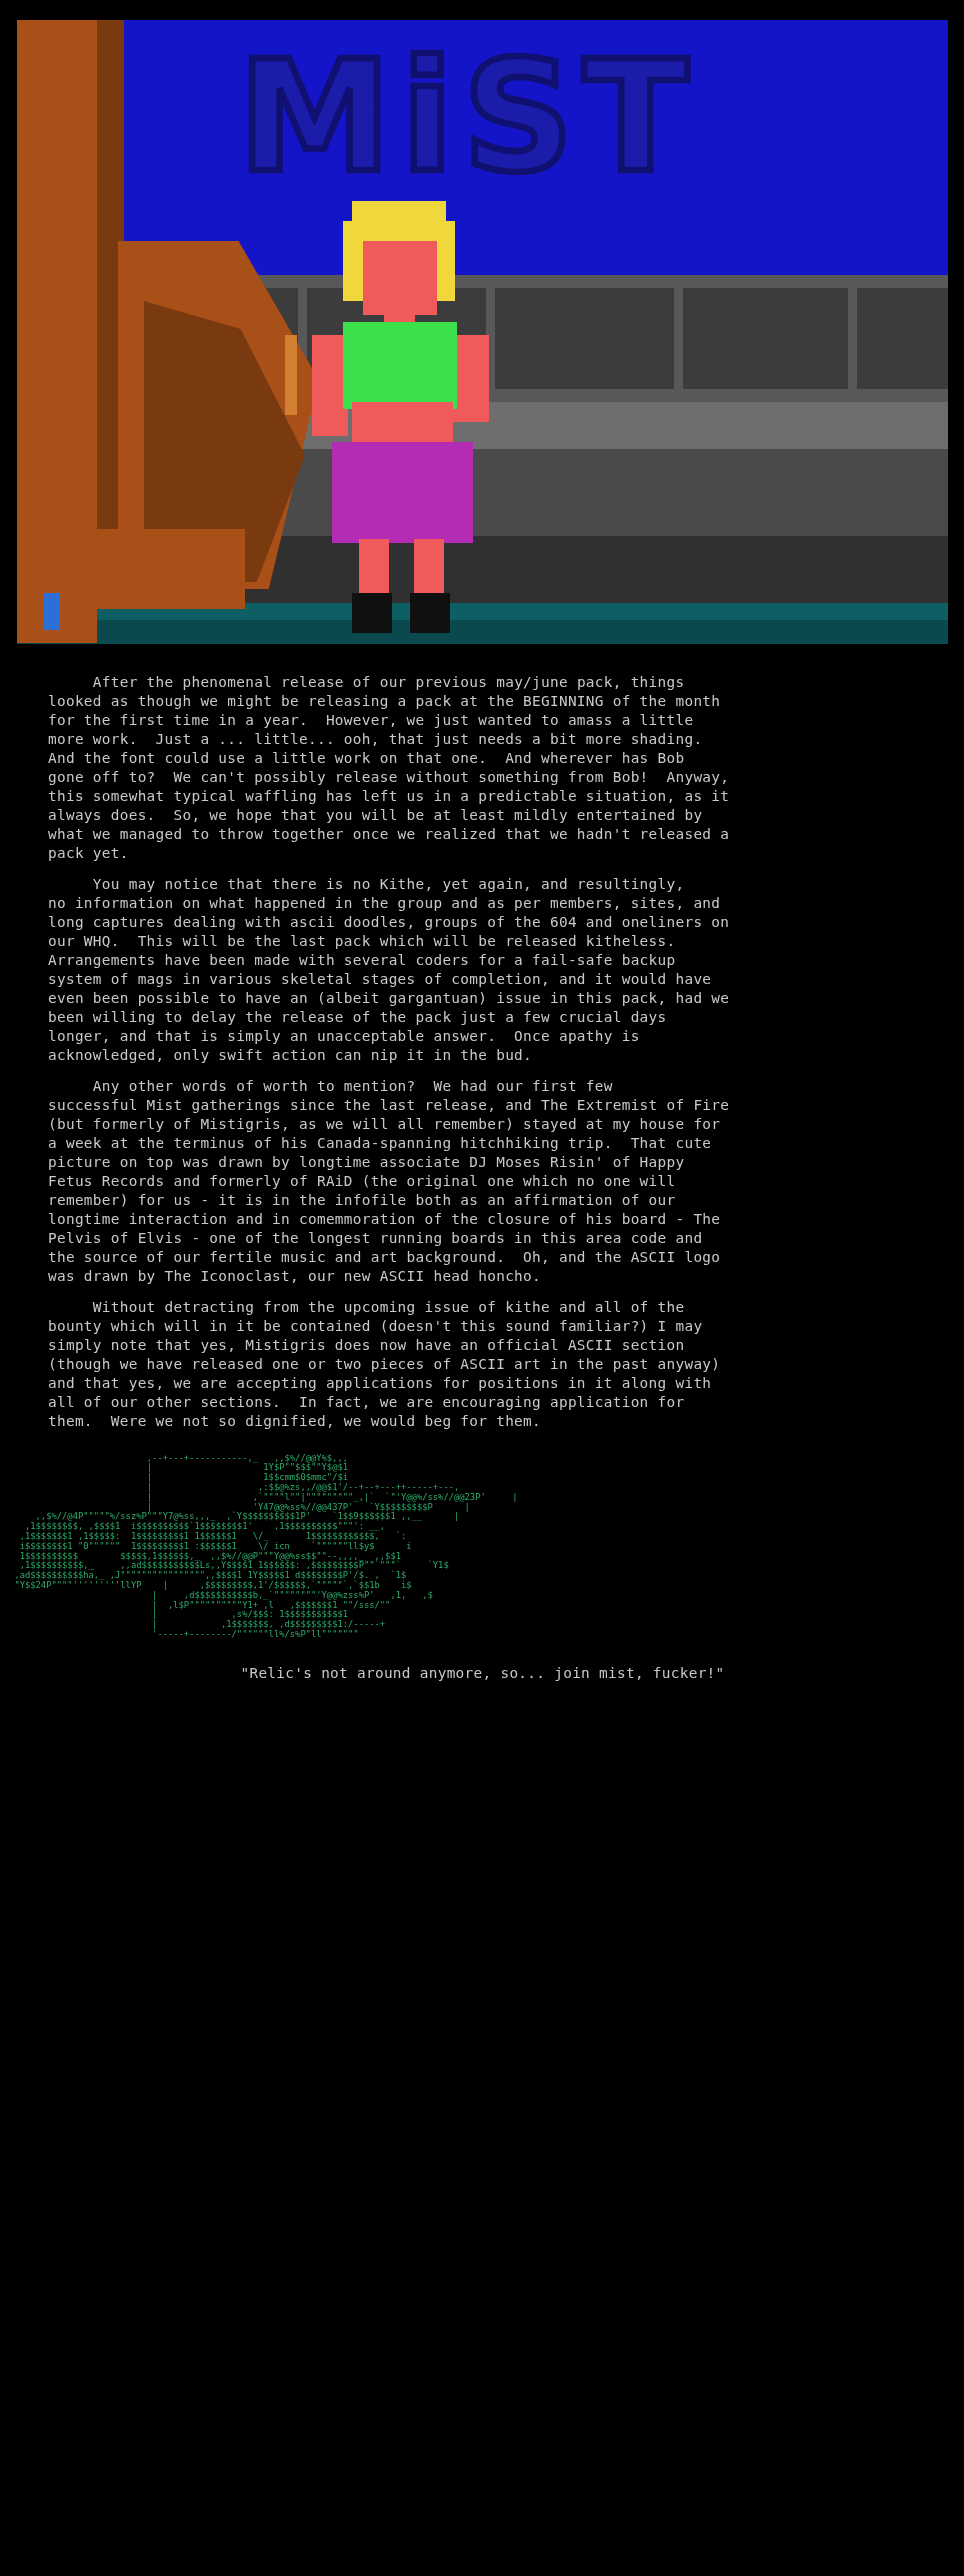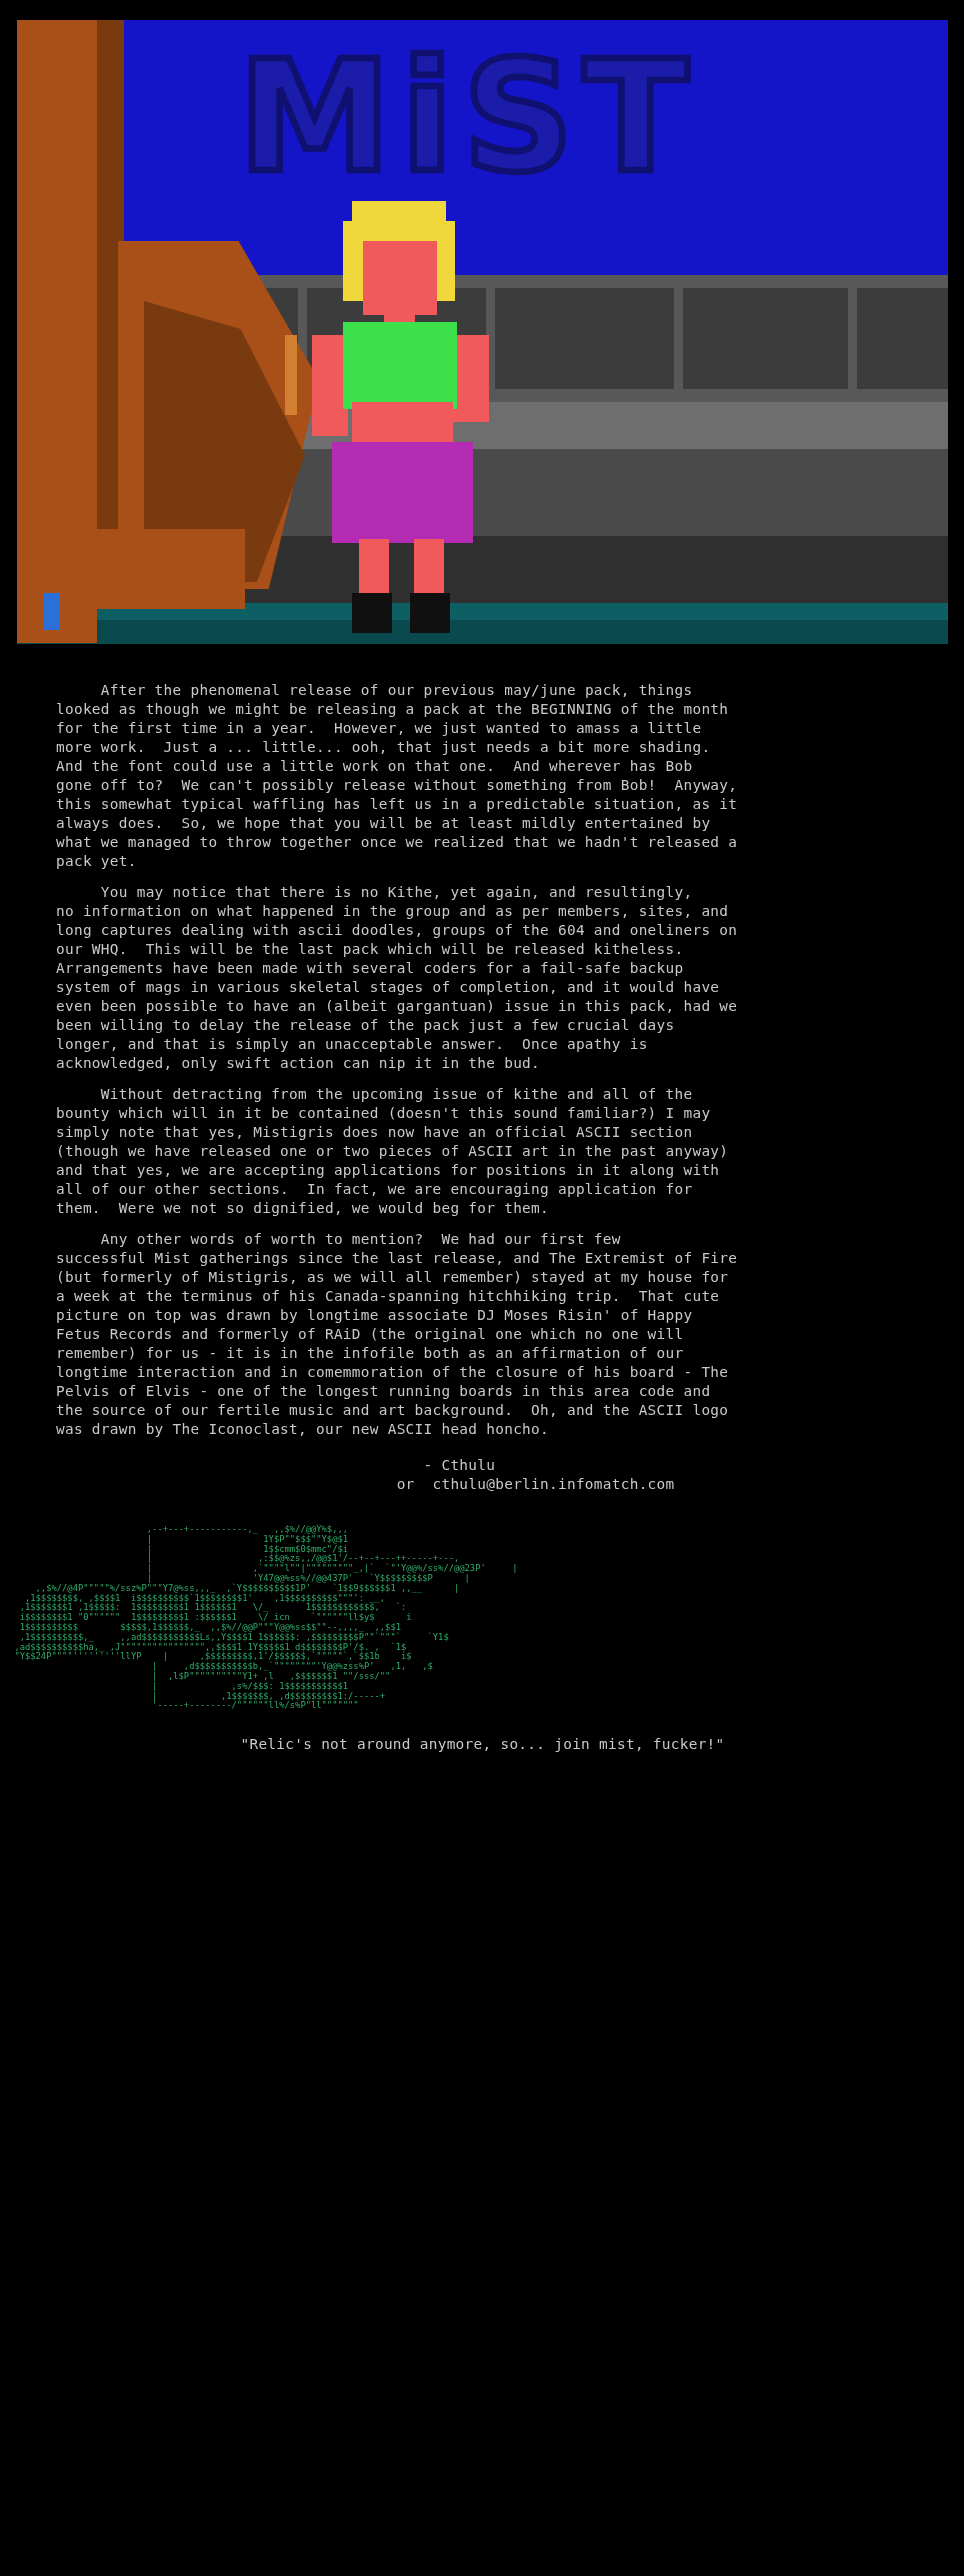--- a/index.html
+++ b/index.html
@@ -132,21 +132,21 @@
     background:#d08030;
   }
   .bluebox{
     position:absolute; left:27px; top:573px; width:16px; height:37px;
     background:#2b6fd8;
   }
 
   
   .textbody{
     padding:0 0 0 0;
-    margin:16px;
+    margin:8px;
   }
   pre.story{
     margin:0;
     padding:12px 40px 0 40px;
     font-family:"DejaVu Sans Mono","Liberation Mono",monospace;
     font-size:14.4px;
     line-height:19px;
     color:#c9c9c9;
     white-space:pre-wrap;
     word-wrap:break-word;
@@ -251,40 +251,38 @@
     <pre class="story">     You may notice that there is no Kithe, yet again, and resultingly,
 no information on what happened in the group and as per members, sites, and
 long captures dealing with ascii doodles, groups of the 604 and oneliners on
 our WHQ.  This will be the last pack which will be released kitheless.
 Arrangements have been made with several coders for a fail-safe backup
 system of mags in various skeletal stages of completion, and it would have
 even been possible to have an (albeit gargantuan) issue in this pack, had we
 been willing to delay the release of the pack just a few crucial days
 longer, and that is simply an unacceptable answer.  Once apathy is
 acknowledged, only swift action can nip it in the bud.</pre>
-    <pre class="story">     Without detracting from the upcoming issue of kithe and all of the
-bounty which will in it be contained (doesn't this sound familiar?) I may
-simply note that yes, Mistigris does now have an official ASCII section
-(though we have released one or two pieces of ASCII art in the past anyway)
-and that yes, we are accepting applications for positions in it along with
-all of our other sections.  In fact, we are encouraging application for
-them.  Were we not so dignified, we would beg for them.</pre>
     <pre class="story">     Any other words of worth to mention?  We had our first few
 successful Mist gatherings since the last release, and The Extremist of Fire
 (but formerly of Mistigris, as we will all remember) stayed at my house for
 a week at the terminus of his Canada-spanning hitchhiking trip.  That cute
 picture on top was drawn by longtime associate DJ Moses Risin' of Happy
 Fetus Records and formerly of RAiD (the original one which no one will
 remember) for us - it is in the infofile both as an affirmation of our
 longtime interaction and in comemmoration of the closure of his board - The
 Pelvis of Elvis - one of the longest running boards in this area code and
 the source of our fertile music and art background.  Oh, and the ASCII logo
 was drawn by The Iconoclast, our new ASCII head honcho.</pre>
-    <pre class="signature">                                         - Cthulu
-                                      or  cthulu@berlin.infomatch.com</pre>
+    <pre class="story">     Without detracting from the upcoming issue of kithe and all of the
+bounty which will in it be contained (doesn't this sound familiar?) I may
+simply note that yes, Mistigris does now have an official ASCII section
+(though we have released one or two pieces of ASCII art in the past anyway)
+and that yes, we are accepting applications for positions in it along with
+all of our other sections.  In fact, we are encouraging application for
+them.  Were we not so dignified, we would beg for them.</pre>
   </div>
 
   <pre class="asciiart" id="ascii-art">                         ,--+---+-----------,_   ,,$%//@@Y%$,,,
                          |                     1Y$P""$$$""Y$@$1
                          |                     1$$cmm$0$mmc"/$i
                          |                    ,:$$@%zs,,/@@$1'/--+--+---++-----+---,
                          |                   ,`""""l""|"""""""""_,|`  `"'Y@@%/ss%//@@23P'     |
                          |                   'Y47@@%ss%//@@437P'   `Y$$$$$$$$$P      |
     ,,$%//@4P"""""%/ssz%P"""Y7@%ss,,,_  ,`Y$$$$$$$$$$1P'    `1$$9$$$$$$1 ,,__      |
   ,1$$$$$$$$, ,$$$$1  i$$$$$$$$$$`1$$$$$$$$1'    ,1$$$$$$$$$$"""': __,

